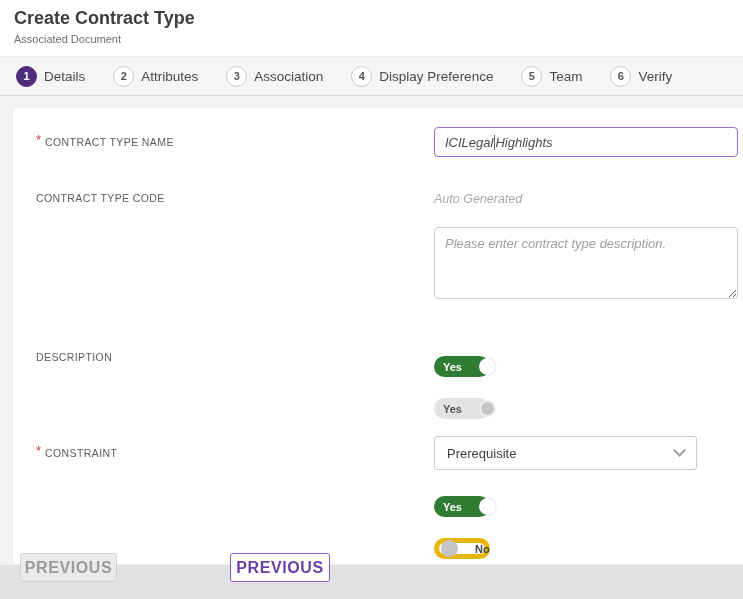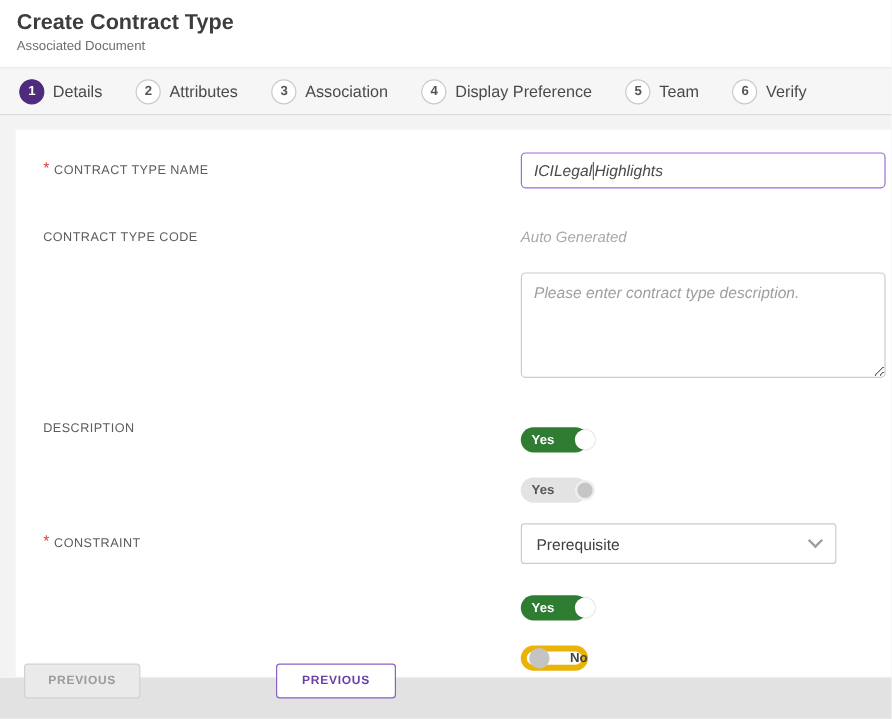--- a/index.html
+++ b/index.html
@@ -48,21 +48,21 @@
   .text-input {
     width:304px; height:30px; background:#fff; border:1.5px solid #9a6dd7;
     border-radius:4px; display:flex; align-items:center; padding:0 10px;
     font-size:13px; color:#4a4a4a; cursor:text;font-style:italic;
   }
   .caret { width:1px; height:15px; background:#666; display:inline-block; margin:0 0.5px; }
 
   .auto-gen { font-size:12.5px; font-style:italic; color:#a9a9a9; }
 
   textarea.desc {
-    width:304px; height:88px; border:1px solid #ccc; border-radius:4px;
+    width:304px; height:72px; border:1px solid #ccc; border-radius:4px;
     padding:8px 10px; font-family:"Liberation Sans","DejaVu Sans",sans-serif;
     font-size:13px; font-style:italic; color:#4a4a4a; resize:both; outline:none; background:#fff;
   }
   textarea.desc::placeholder { color:#9e9e9e; font-style:italic; }
 
   
   .toggle { height:21px; border-radius:11px; display:flex; align-items:center; cursor:pointer; font-size:11px; font-weight:600;gap:17px; }
   .toggle .knob { width:17px; height:17px; border-radius:50%; flex:0 0 auto; }
   .toggle.on { width:56px; background:#2e7d32; color:#fff; padding:0 2px 0 9px; justify-content:space-between; }
   .toggle.on .knob { background:#fff; box-shadow:0 0 1px rgba(0,0,0,.4); }
@@ -78,21 +78,21 @@
     font-size:13px; color:#3f3f3f; cursor:pointer;
   }
   .chevron {
     width:9px; height:9px; border-right:2px solid #9e9e9e; border-bottom:2px solid #9e9e9e;
     transform:rotate(45deg); margin-top:-5px;
   }
 
   
   .footer { position:absolute; left:0; bottom:0; right:0; height:34px; background:#e2e2e2; }
   .btn {
-    position:absolute; top:-12px; height:29px; border-radius:3px; font-size:10px;
+    position:absolute; top:-12px; height:29px; border-radius:3px; font-size:16px;
     font-weight:600; letter-spacing:0.6px; display:flex; align-items:center;
     justify-content:center; cursor:pointer; font-family:inherit;
   }
   .btn-previous { left:20px; width:97px; background:#eaeaea; border:1px solid #d2d2d2; color:#9b9b9b; }
   .btn-next { left:124px; width:99px; background:#6b3fa8; border:1px solid #6b3fa8; color:#ffffff; }
   .btn-discard { left:230px; width:100px; background:#ffffff; border:1px solid #8b5fc6; color:#6b3fa8; }
 </style>
 </head>
 <body>
 

